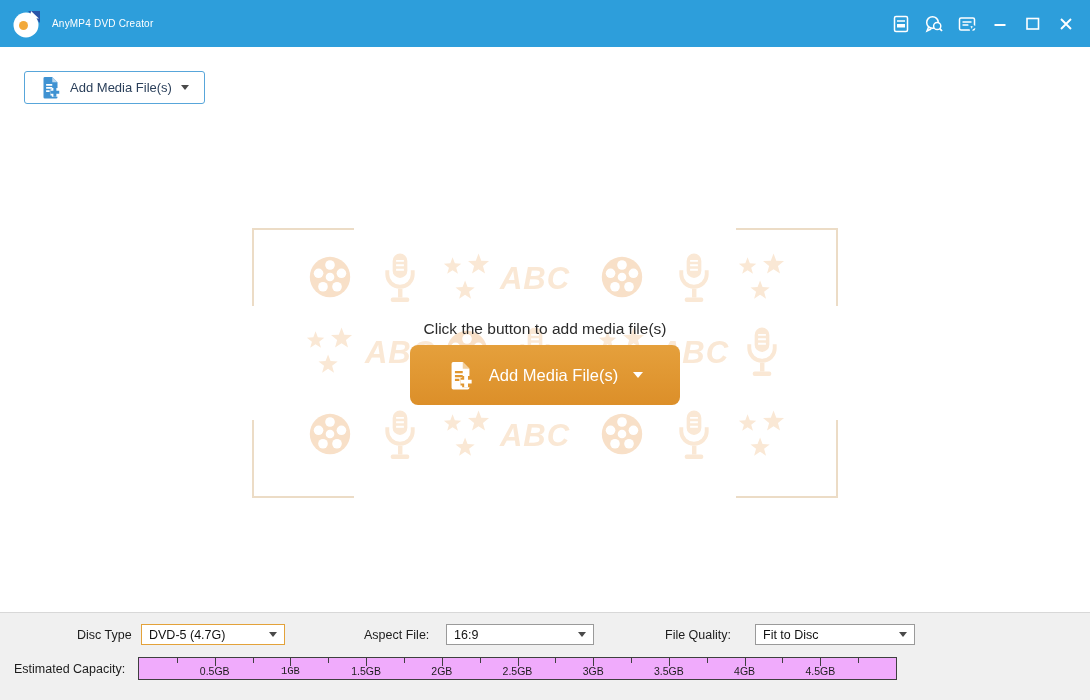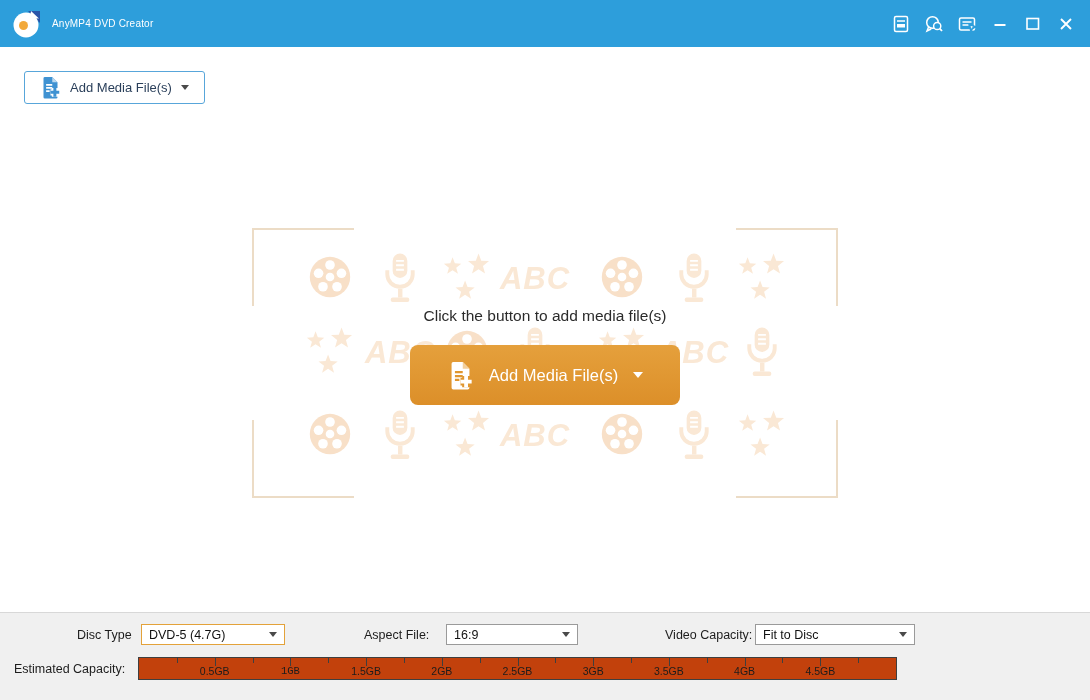--- a/index.html
+++ b/index.html
@@ -26,41 +26,41 @@
   .watermark{position:absolute;left:252px;top:181px;width:586px;height:270px;pointer-events:none;}
   .corner{position:absolute;width:100px;height:76px;}
   .corner.tl{left:0;top:0;border-left:2px solid #ECDCC6;border-top:2px solid #ECDCC6;}
   .corner.tr{right:0;top:0;border-right:2px solid #ECDCC6;border-top:2px solid #ECDCC6;}
   .corner.bl{left:0;bottom:0;border-left:2px solid #ECDCC6;border-bottom:2px solid #ECDCC6;}
   .corner.br{right:0;bottom:0;border-right:2px solid #ECDCC6;border-bottom:2px solid #ECDCC6;}
   .wm{position:absolute;transform:translate(-50%,-50%);line-height:0;}
   .wm-abc{font-style:italic;font-weight:bold;font-size:31px;line-height:1;letter-spacing:1px;
           font-family:"Liberation Sans",sans-serif;margin-top:40px;}
 
-  .empty-msg{position:absolute;left:0;right:0;top:255px;text-align:center;margin:5px;
+  .empty-msg{position:absolute;left:0;right:0;top:255px;text-align:center;margin:18px;
              font-size:15.5px;color:#2B2B2B;}
   .add-main{position:absolute;left:410px;top:298px;width:270px;height:60px;border:none;cursor:pointer;
             background:linear-gradient(#E5A03C,#DC8F29);border-radius:8px;display:flex;
             align-items:center;justify-content:center;gap:15px;color:#fff;font-size:16.5px;
             font-family:"Liberation Sans",sans-serif;}
 
   
   .bottom{position:absolute;left:0;bottom:0;width:100%;height:88px;background:#F0F0F0;
           border-top:1px solid #D8D8D8;box-sizing:border-box;}
   .lbl{position:absolute;font-size:12.5px;color:#1C1C1C;white-space:nowrap;}
   .select{position:absolute;height:21px;background:#fff;border:1px solid #9A9A9A;display:flex;
           align-items:center;padding:0 7px;font-size:12.5px;color:#111;cursor:pointer;box-sizing:border-box;}
   .select.accent{border-color:#E3A23A;align-items:center;}
   .caret{width:0;height:0;border-left:4px solid transparent;border-right:4px solid transparent;
          border-top:5px solid #4A4A4A;}
   .caret.big{border-left-width:5px;border-right-width:5px;border-top-width:6px;}
   .caret.white{border-top-color:#fff;}
   .select .caret{margin-left:auto;}
 
-  .cap-bar{position:absolute;left:138px;top:44px;width:759px;height:23px;background:#c2410c;
+  .cap-bar{position:absolute;left:138px;top:44px;width:759px;height:23px;background:#f0abfc;
            border:1px solid #3F3F3F;box-sizing:border-box;}
   .tick{position:absolute;top:0;width:1px;background:#3F3F3F;}
   .tick.major{height:8px;}
   .tick.minor{height:5px;}
   .cap-label{position:absolute;top:7px;transform:translateX(-50%);font-size:10.5px;color:#1C1C1C;
              white-space:nowrap;}
 
   .next-btn{position:absolute;left:963px;top:32px;width:110px;height:34px;border:1px solid #D1892B;
             border-radius:6px;background:linear-gradient(#E7A345,#DC8F2C);color:#fff;font-size:17px;
             display:flex;align-items:center;justify-content:center;cursor:pointer;
@@ -303,26 +303,26 @@
   </main>
 
   <footer class="bottom">
     <span class="lbl" style="left:77px;top:15px">Disc Type</span>
     <div class="select accent" style="left:141px;top:11px;width:144px">
       <span>DVD-5 (4.7G)</span>
       <span class="caret"></span>
     </div>
 
     <span class="lbl" style="left:364px;top:15px">Aspect File:</span>
-    <div class="select" style="left:446px;top:11px;width:132px">
+    <div class="select" style="left:446px;top:11px;width:148px">
       <span>16:9</span>
       <span class="caret"></span>
     </div>
 
-    <span class="lbl" style="left:665px;top:15px">Video Capacity:</span>
+    <span class="lbl" style="left:665px;top:15px">File Quality:</span>
     <div class="select" style="left:755px;top:11px;width:160px">
       <span>Fit to Disc</span>
       <span class="caret"></span>
     </div>
 
     <span class="lbl" style="left:14px;top:49px">Estimated Capacity:</span>
     <div class="cap-bar" id="capbar">
         <span class="tick minor" style="left: 5%;"></span>
         <span class="tick major" style="left: 10%;"></span>
         <span class="cap-label" style="left: 10%;">0.5GB</span>

